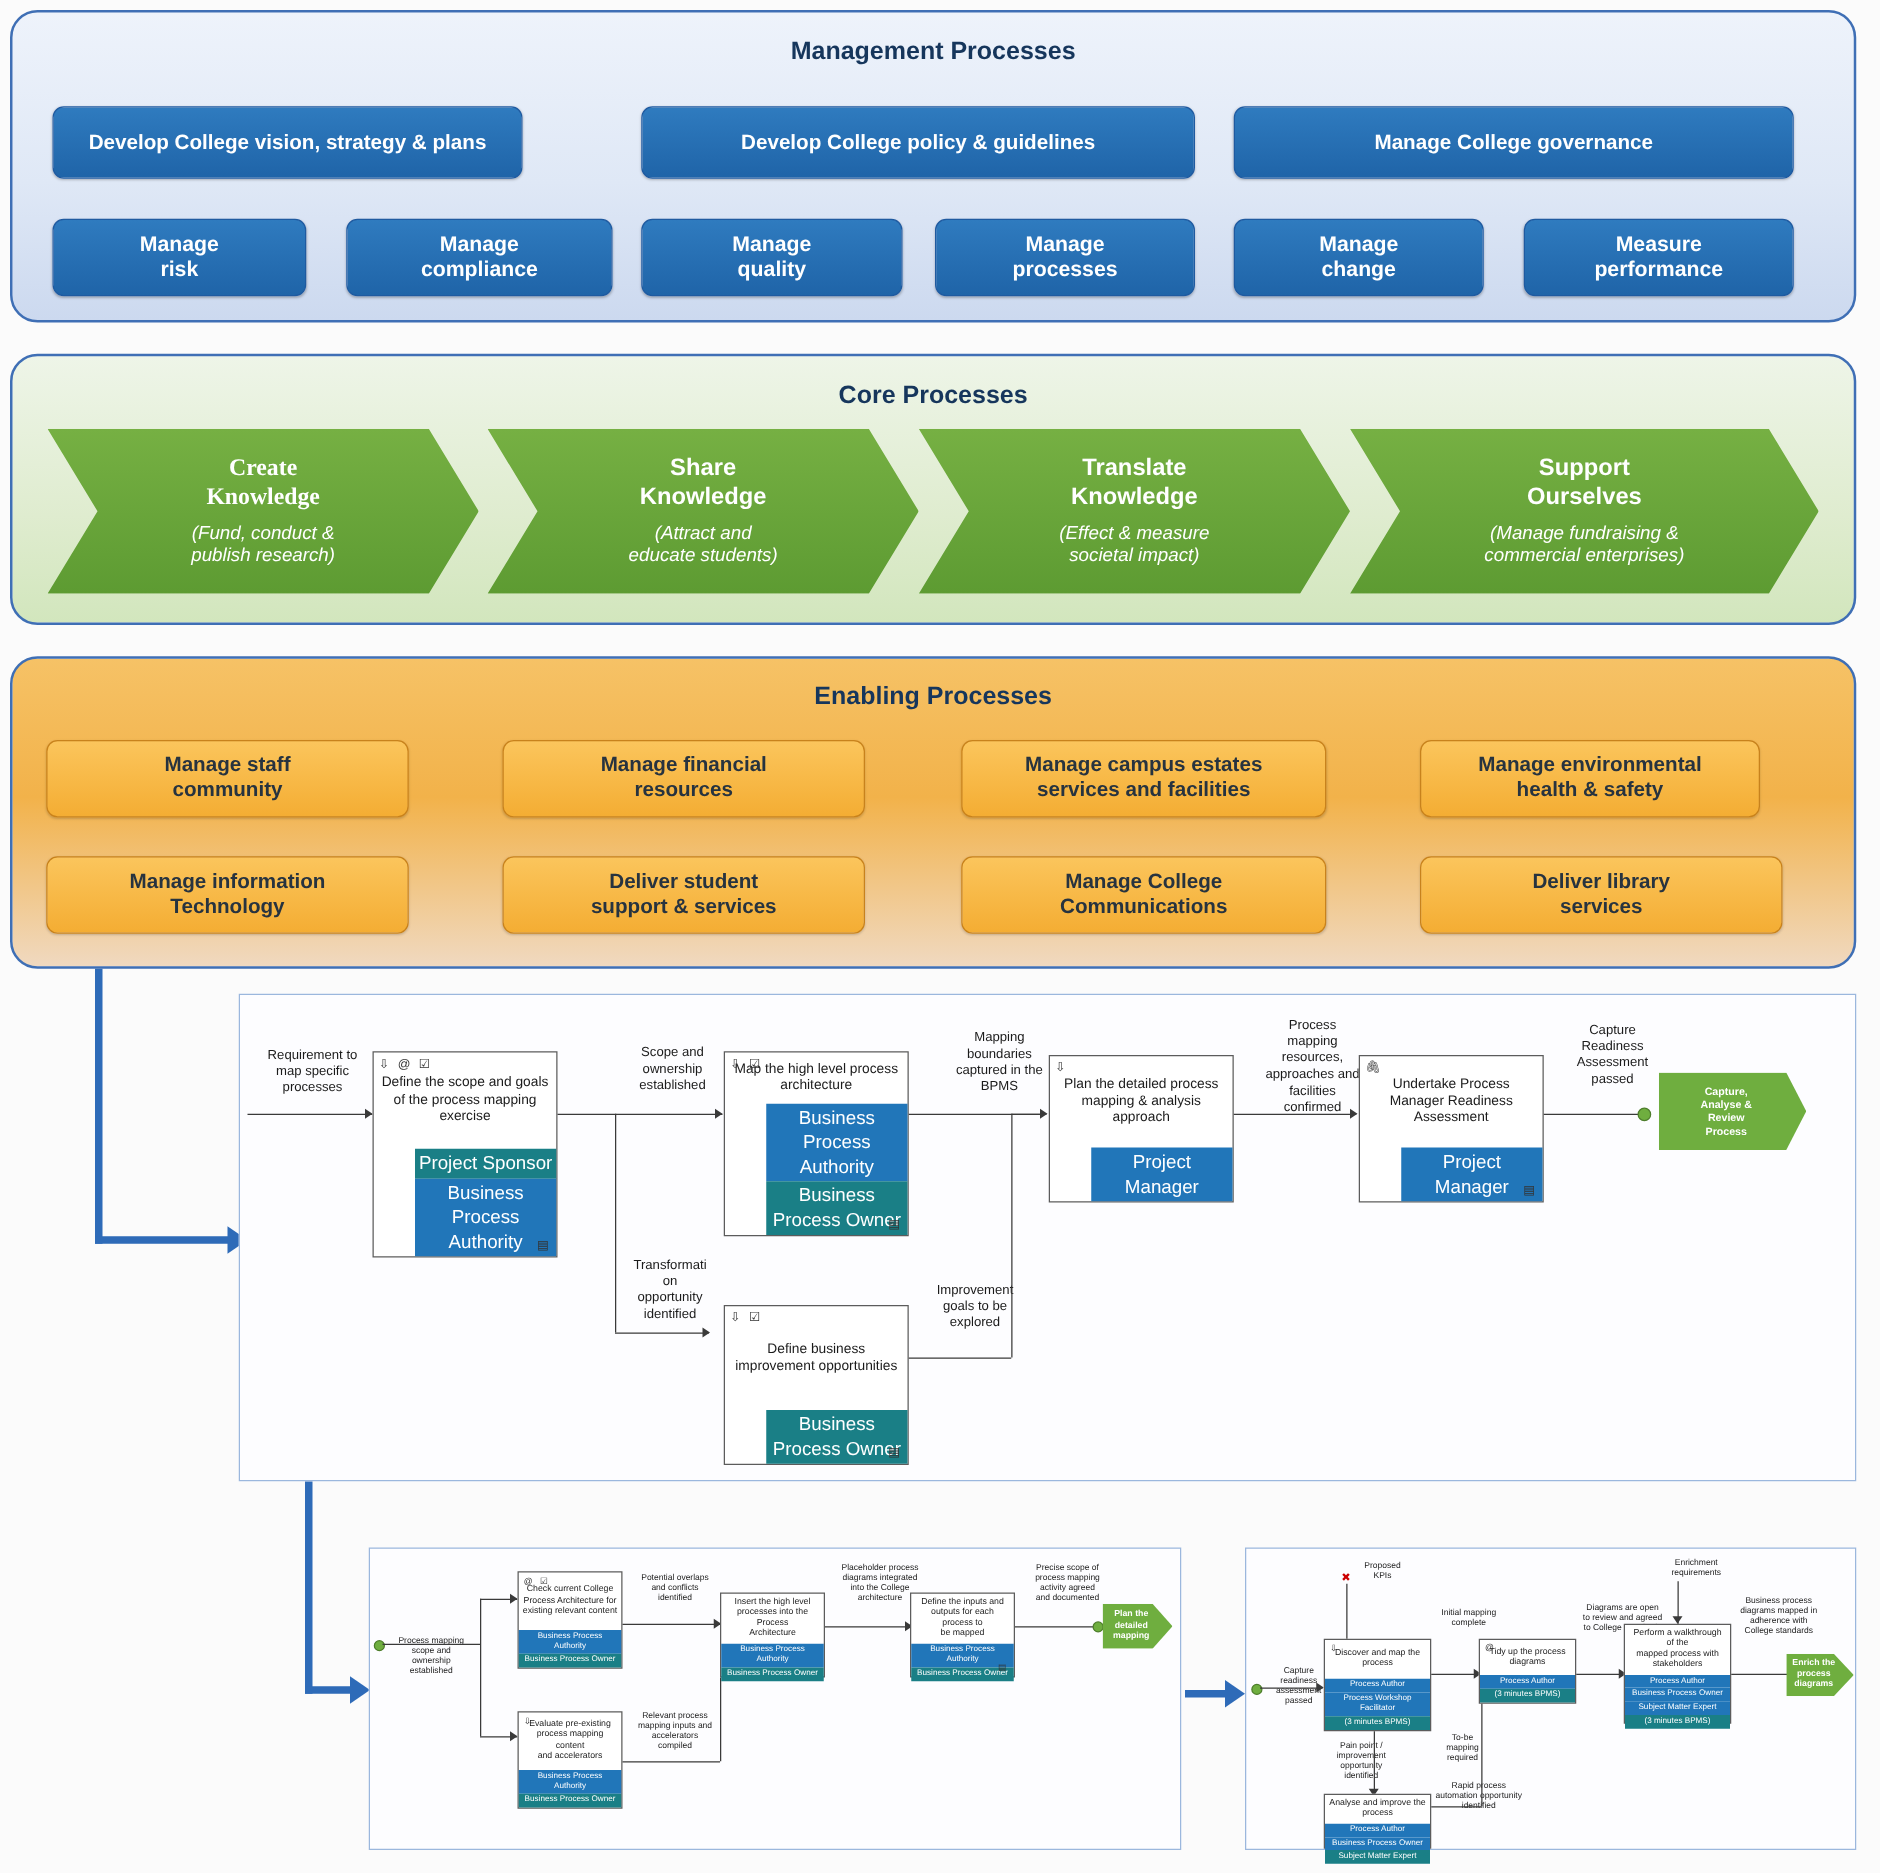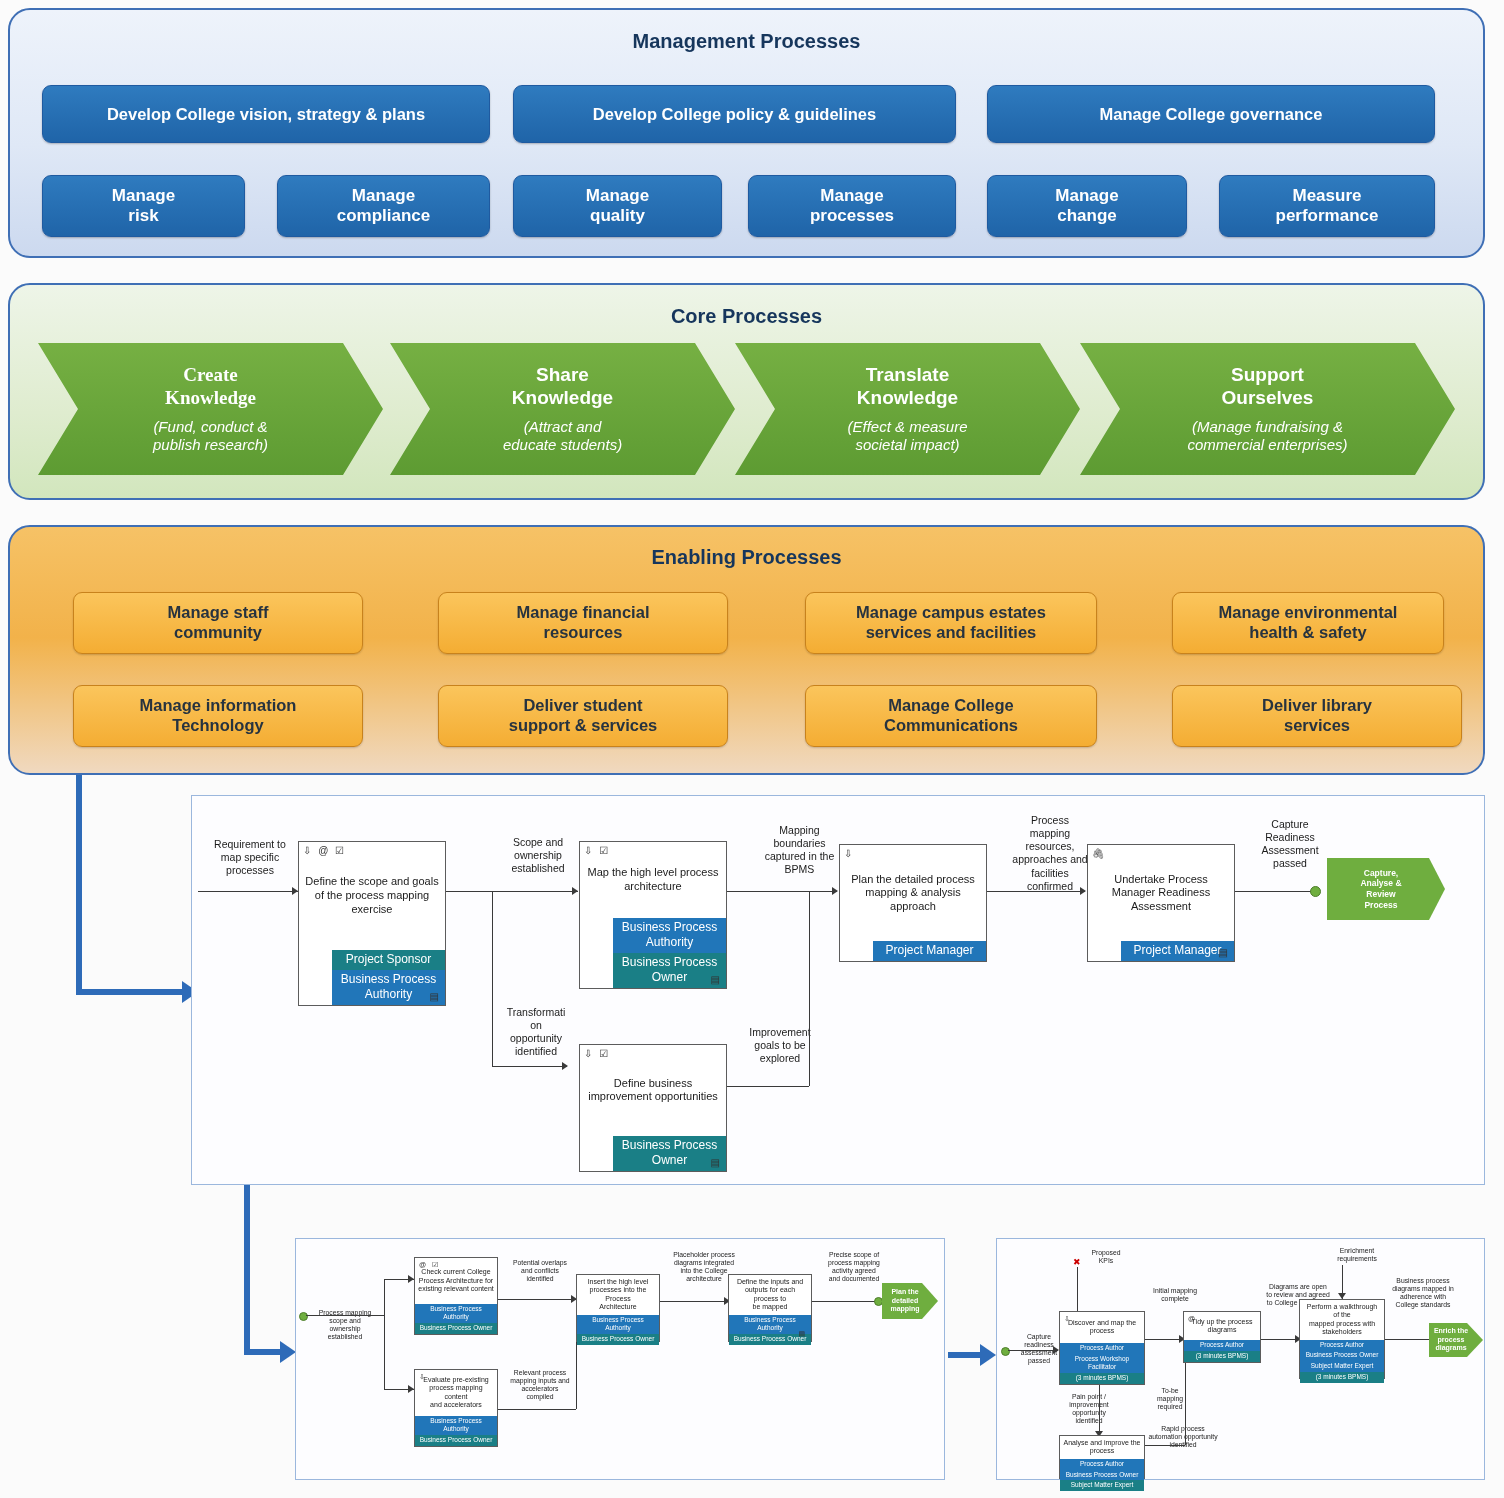--- a/index.html
+++ b/index.html
@@ -64,21 +64,21 @@
   }
   #enable-title{
     position:absolute;left:0;top:19px;width:100%;text-align:center;
     font-size:20px;font-weight:bold;color:#16365c;
   }
   .amber-box{
     position:absolute;height:62px;border:1px solid #c8821c;border-radius:9px;
     background:linear-gradient(180deg,#fbc55c 0%,#f4ad33 100%);
     color:#27333f;font-weight:bold;font-size:16.5px;
     display:flex;align-items:center;justify-content:center;text-align:center;line-height:1.2;
-    box-sizing:border-box;box-shadow:0 1px 2px rgba(0,0,0,.18);margin-left:36px;
+    box-sizing:border-box;box-shadow:0 1px 2px rgba(0,0,0,.18);
   }
 
   
   .conn{position:absolute;background:#2e6bb8;}
 
   
   #flow1{
     left:191px;top:795px;width:1294px;height:390px;
     border:1px solid #9bb7dd;background:#fdfdff;box-sizing:border-box;
   }
@@ -93,21 +93,21 @@
 
   .task{
     position:absolute;background:#fff;border:1px solid #5c5c5c;box-sizing:border-box;
     display:flex;flex-direction:column;
   }
   .task .body{
     flex:1;display:flex;align-items:center;justify-content:center;text-align:center;
     padding:4px 6px;font-size:11px;line-height:1.25;color:#1b1b1b;
   }
   .task .lane{
-    font-size:12px;color:#fff;text-align:center;padding:2px 2px;line-height:1.3;margin-left:33px;
+    font-size:15px;color:#fff;text-align:center;padding:2px 2px;line-height:1.3;margin-left:33px;
   }
   .lane-teal{background:#1a7f86;}
   .lane-blue{background:#2176b9;}
   .icons{
     position:absolute;left:4px;top:3px;font-size:10px;color:#333;letter-spacing:2px;
   }
   .subicon{position:absolute;right:6px;bottom:3px;font-size:10px;color:#333;}
   .flowlabel{
     position:absolute;font-size:10.5px;line-height:1.25;text-align:center;color:#1b1b1b;
   }
@@ -133,21 +133,21 @@
   .task-s .body{flex:1;display:flex;align-items:center;justify-content:center;text-align:center;padding:3px;font-size:7px;line-height:1.2;}
   .task-s .lane{font-size:6.5px;color:#fff;text-align:center;line-height:1.35;padding:1px;}
   .tinylabel{position:absolute;font-size:6.8px;line-height:1.2;text-align:center;color:#1b1b1b;}
 </style>
 </head>
 <body>
 
 <div class="abs" id="mgmt-band">
   <div id="mgmt-title">Management Processes</div>
 
-  <div class="blue-box mgmt-row1" style="left:32px;width:448px;">Develop College vision, strategy &amp; plans</div>
+  <div class="blue-box mgmt-row1" style="left:32px;width:376px;">Develop College vision, strategy &amp; plans</div>
   <div class="blue-box mgmt-row1" style="left:503px;width:443px;">Develop College policy &amp; guidelines</div>
   <div class="blue-box mgmt-row1" style="left:977px;width:448px;">Manage College governance</div>
 
   <div class="blue-box mgmt-row2" style="left:32px;width:203px;white-space:pre-line;">Manage
 risk</div>
   <div class="blue-box mgmt-row2" style="left:267px;width:213px;white-space:pre-line;">Manage
 compliance</div>
   <div class="blue-box mgmt-row2" style="left:503px;width:209px;white-space:pre-line;">Manage
 quality</div>
   <div class="blue-box mgmt-row2" style="left:738px;width:208px;white-space:pre-line;">Manage

